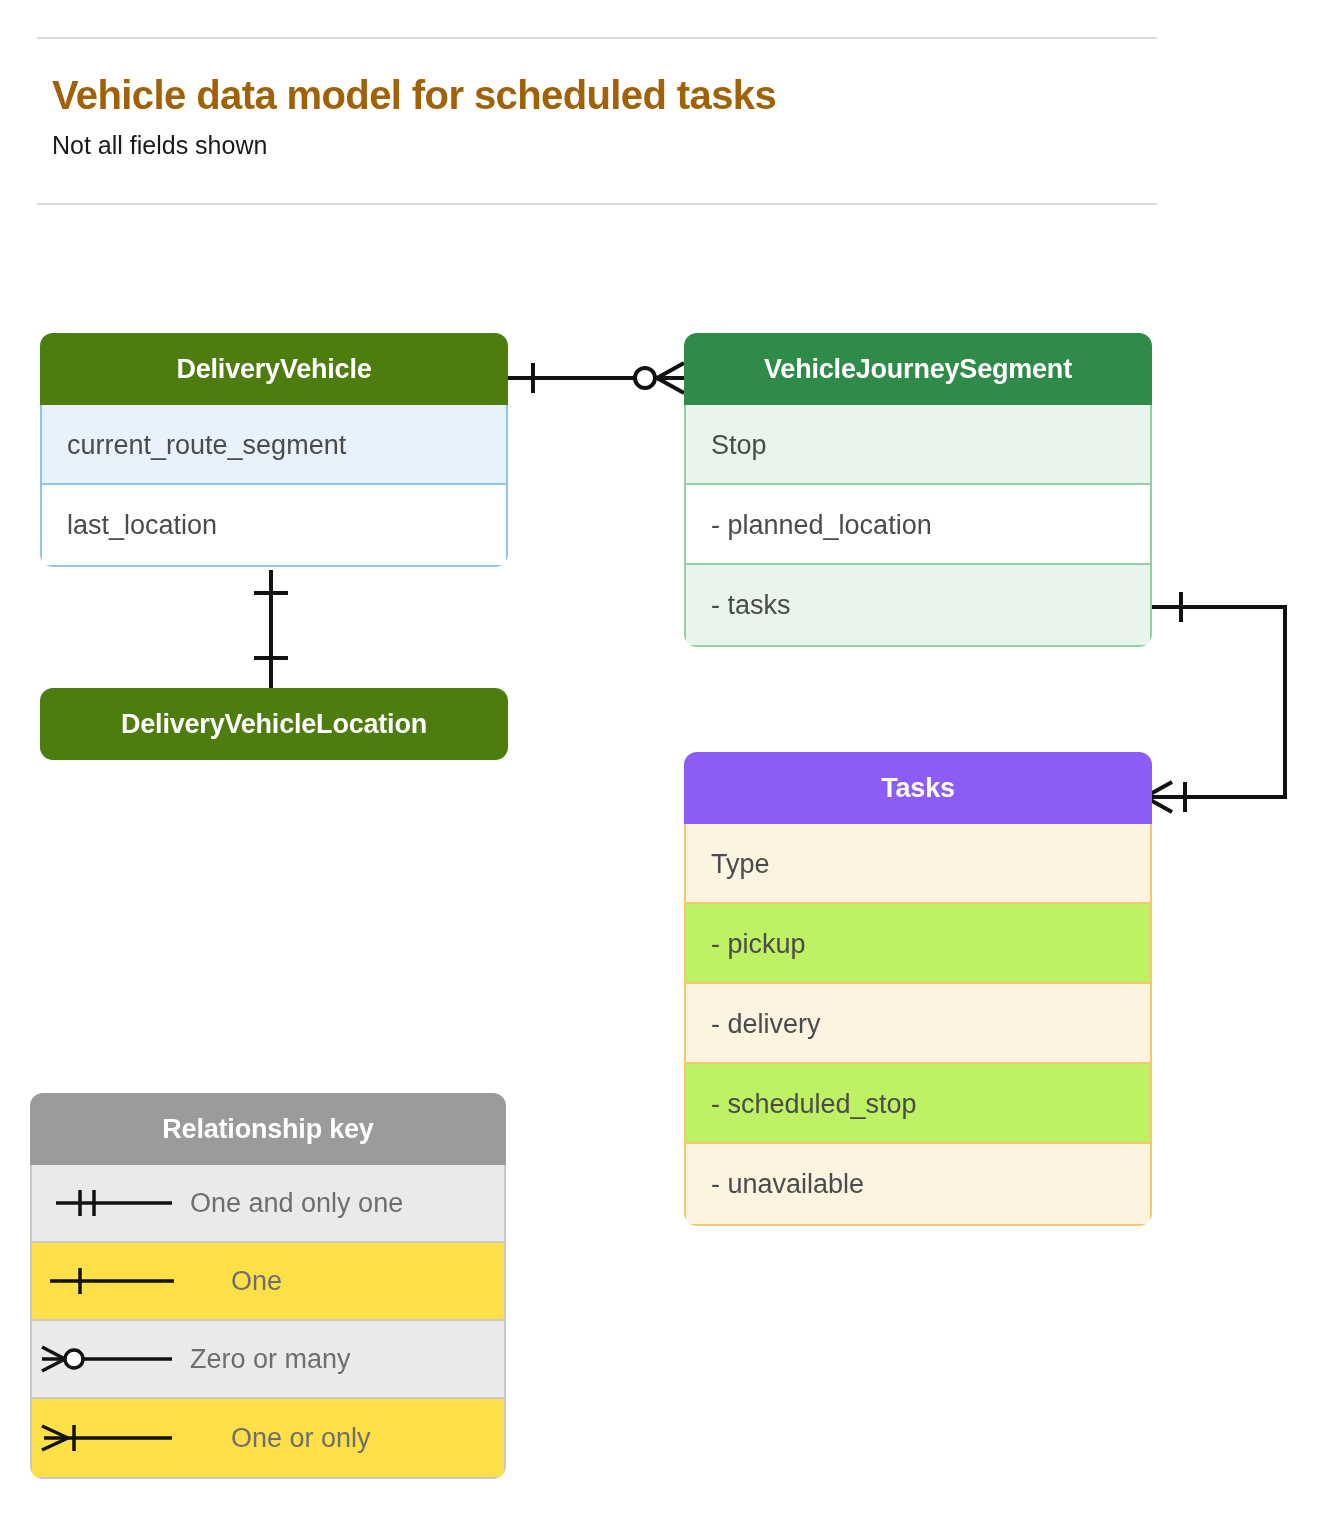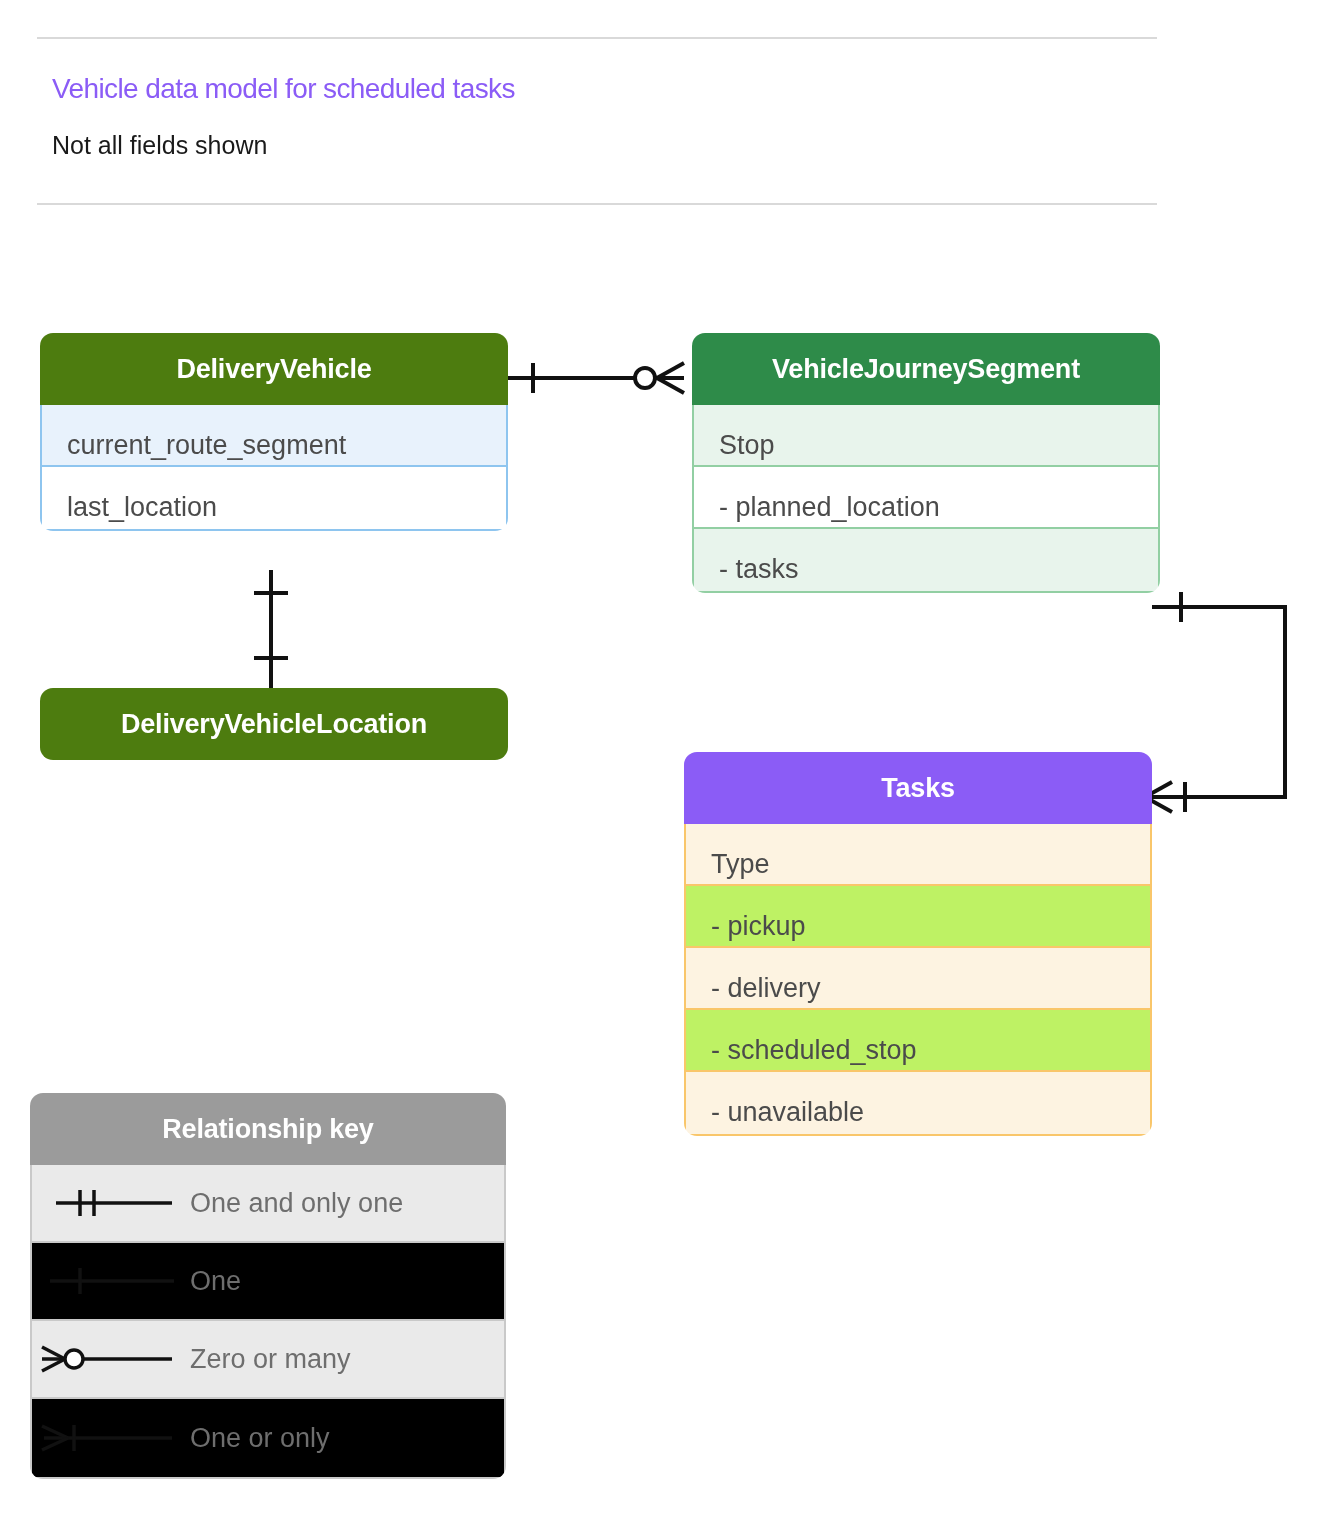--- a/index.html
+++ b/index.html
@@ -23,24 +23,24 @@
     height: 2px;
     background: #d9d9d9;
   }
   #rule-top  { top: 37px; }
   #rule-bot  { top: 203px; }
 
   #page-title {
     position: absolute;
     left: 52px;
     top: 73px;
-    font-size: 28px;
-    font-weight: 400;
+    font-size: 40px;
+    font-weight: 700;
     letter-spacing: -0.6px;
-    color: #8b5cf6;
+    color: #a16207;
     white-space: nowrap;
   }
   #page-subtitle {
     position: absolute;
     left: 52px;
     top: 131px;
     font-size: 25px;
     font-weight: 400;
     color: #1a1a1a;
     white-space: nowrap;
@@ -64,21 +64,21 @@
     white-space: nowrap;
   }
   .entity-rows {
     box-sizing: border-box;
     border-left: 2px solid;
     border-right: 2px solid;
     border-bottom: 2px solid;
   }
   .entity-row {
     box-sizing: border-box;
-    height: 62px;
+    height: 80px;
     line-height: 80px;
     padding-left: 25px;
     font-size: 27px;
     color: #4b4b4b;
     white-space: nowrap;
     border-bottom: 2px solid;
   }
   .entity-row:last-child { border-bottom: none; }
 
   
@@ -99,21 +99,21 @@
   .theme-orange .entity-header { background: #8b5cf6; }
   .theme-orange .entity-rows   { border-color: #f9c66a; }
   .theme-orange .entity-row    { border-bottom-color: #f9c66a; }
   .theme-orange .row-alt       { background: #fdf3e1; }
   .theme-orange .row-plain     { background: #bef264; }
 
   
   .theme-gray .entity-header { background: #9b9b9b; }
   .theme-gray .entity-rows   { border-color: #c9c9c9; }
   .theme-gray .row-alt       { background: #eaeaea; }
-  .theme-gray .row-plain     { background: #000000; }
+  .theme-gray .row-plain     { background: #fde047; gap: 41px; }
 
   
   .legend-row {
     box-sizing: border-box;
     height: 78px;
     border-bottom: 2px solid #c9c9c9;
     display: flex;
     align-items: center;
   }
   .legend-row:last-child { border-bottom: none; }
@@ -175,21 +175,21 @@
   <div class="entity-rows">
     <div class="entity-row row-alt">current_route_segment</div>
     <div class="entity-row row-plain">last_location</div>
   </div>
 </div>
 
 <div class="entity theme-blue" style="left:40px; top:688px; width:468px;">
   <div class="entity-header">DeliveryVehicleLocation</div>
 </div>
 
-<div class="entity theme-green" style="left:684px; top:333px; width:468px;margin-left:8px;">
+<div class="entity theme-green" style="left:684px; top:333px; width:468px;">
   <div class="entity-header">VehicleJourneySegment</div>
   <div class="entity-rows">
     <div class="entity-row row-alt">Stop</div>
     <div class="entity-row row-plain">-  planned_location</div>
     <div class="entity-row row-alt">- tasks</div>
   </div>
 </div>
 
 <div class="entity theme-orange" style="left:684px; top:752px; width:468px;">
   <div class="entity-header">Tasks</div>

